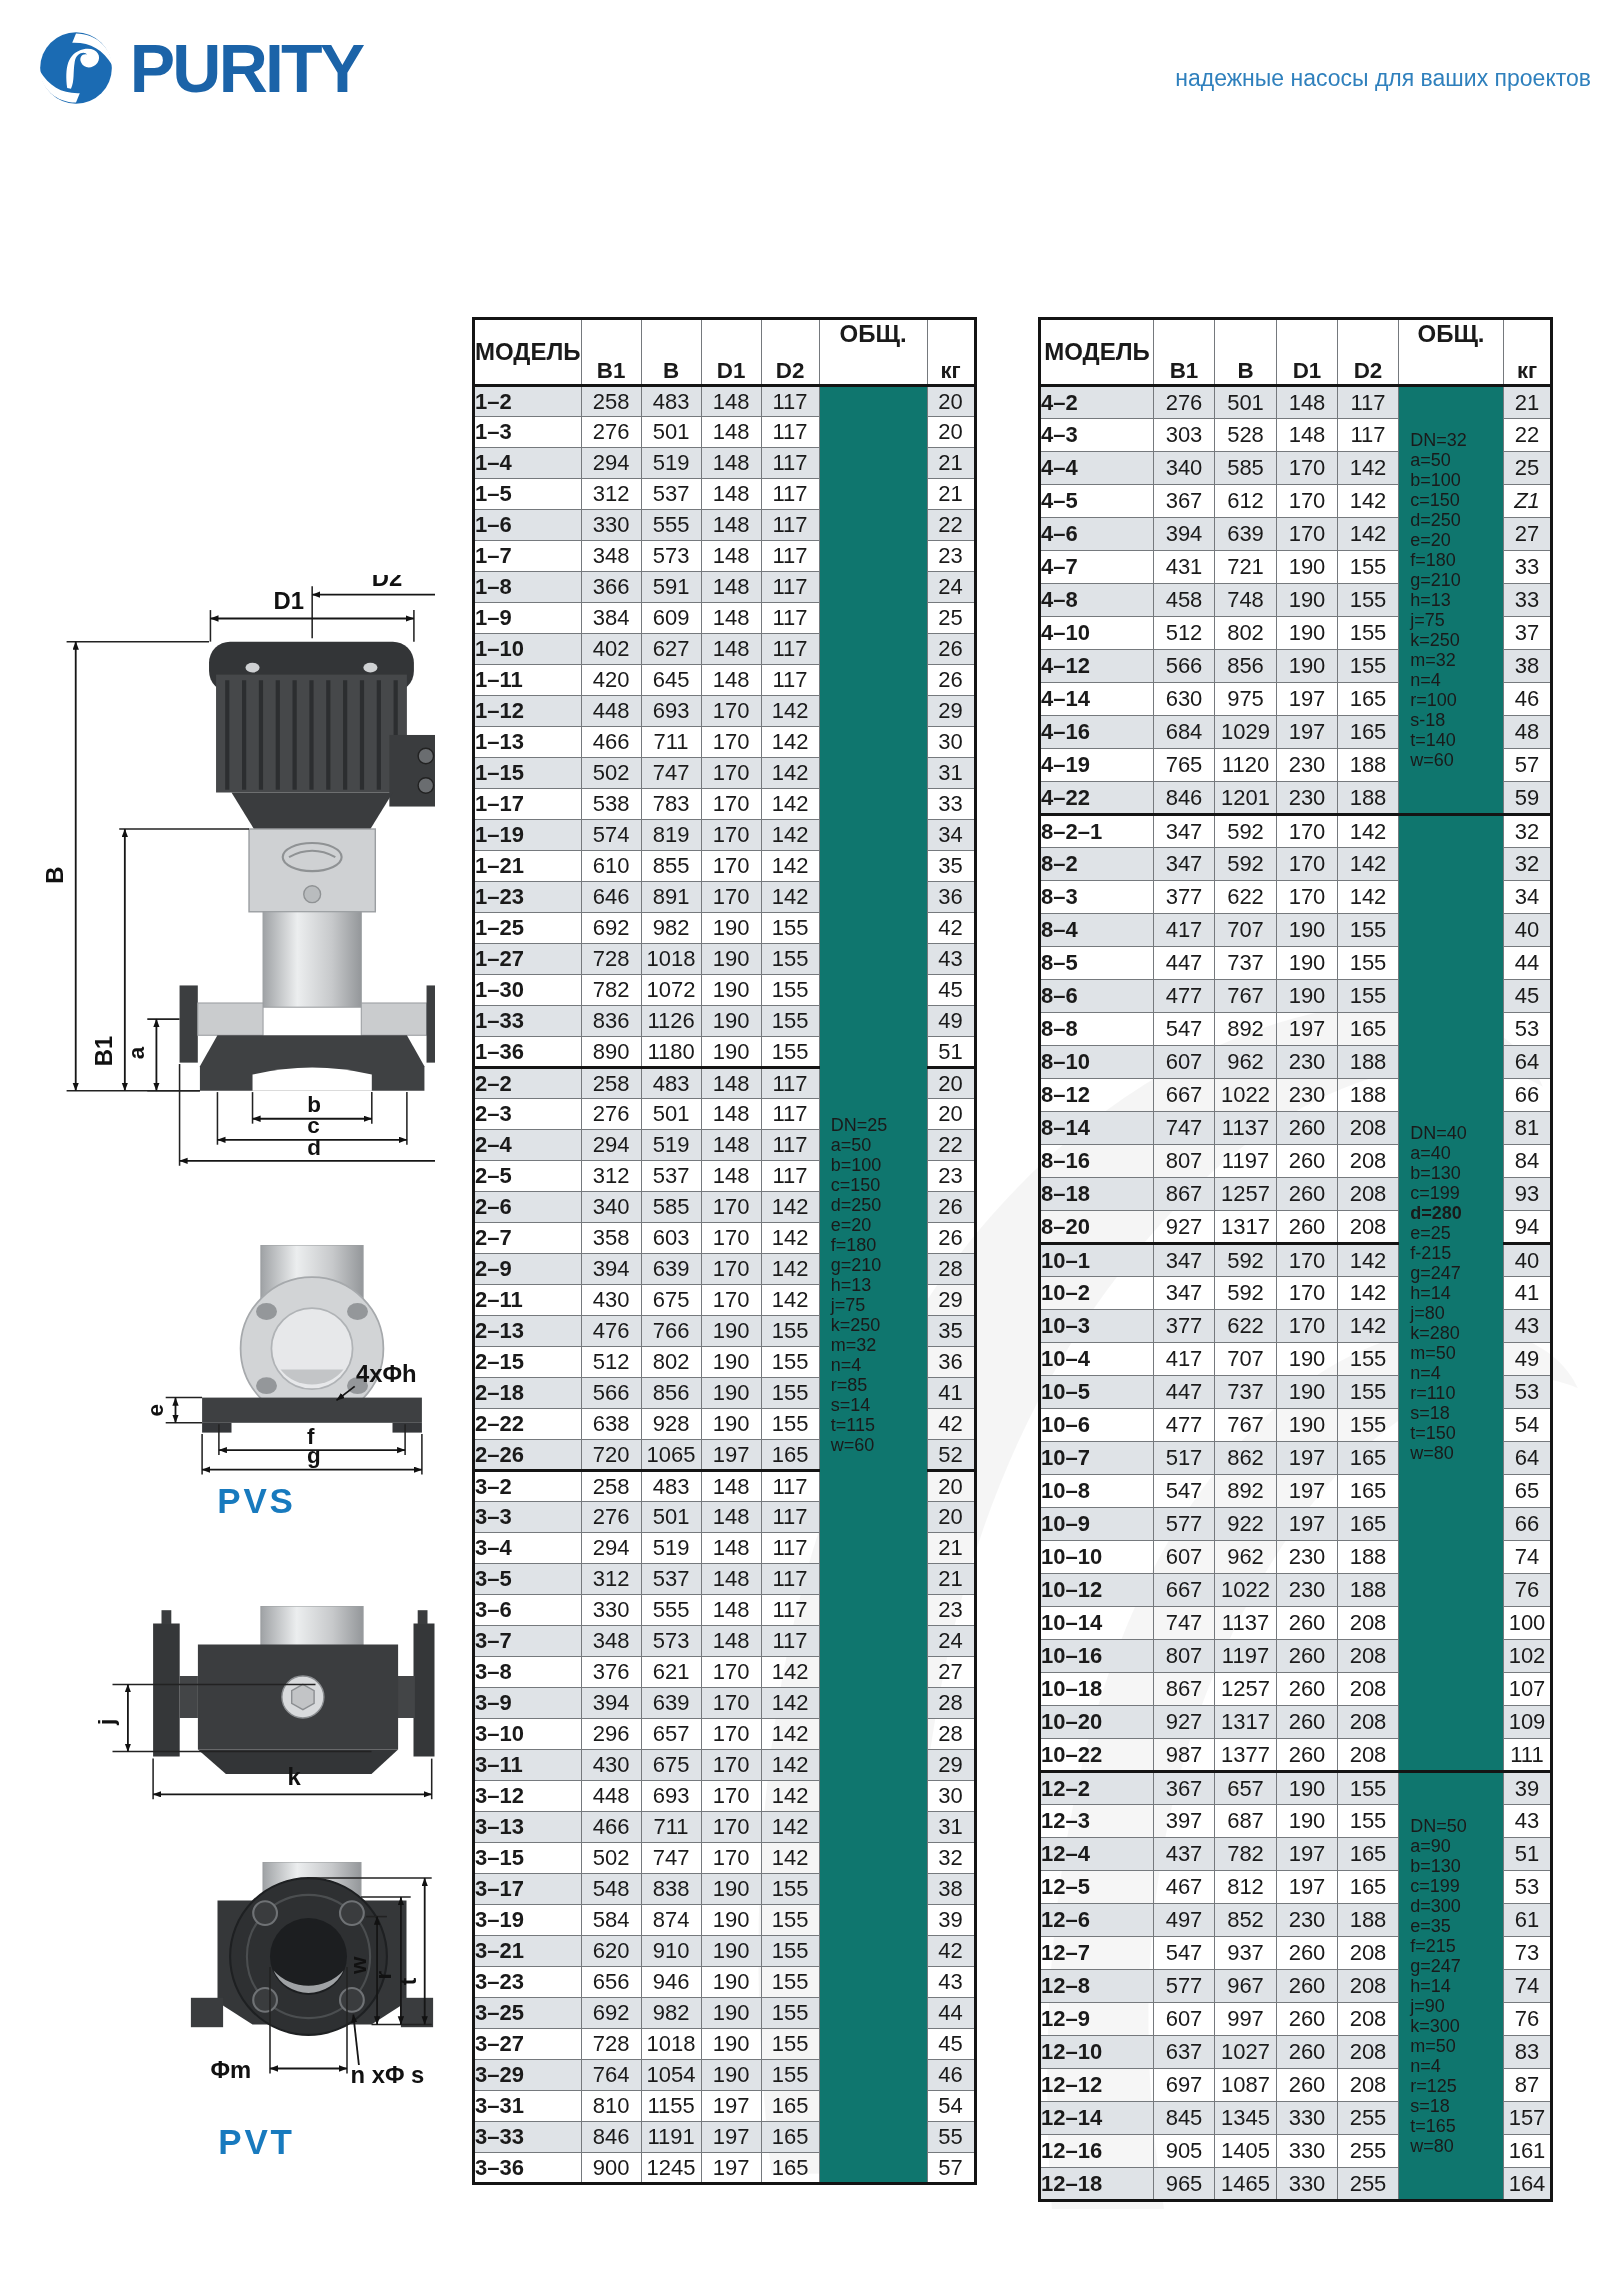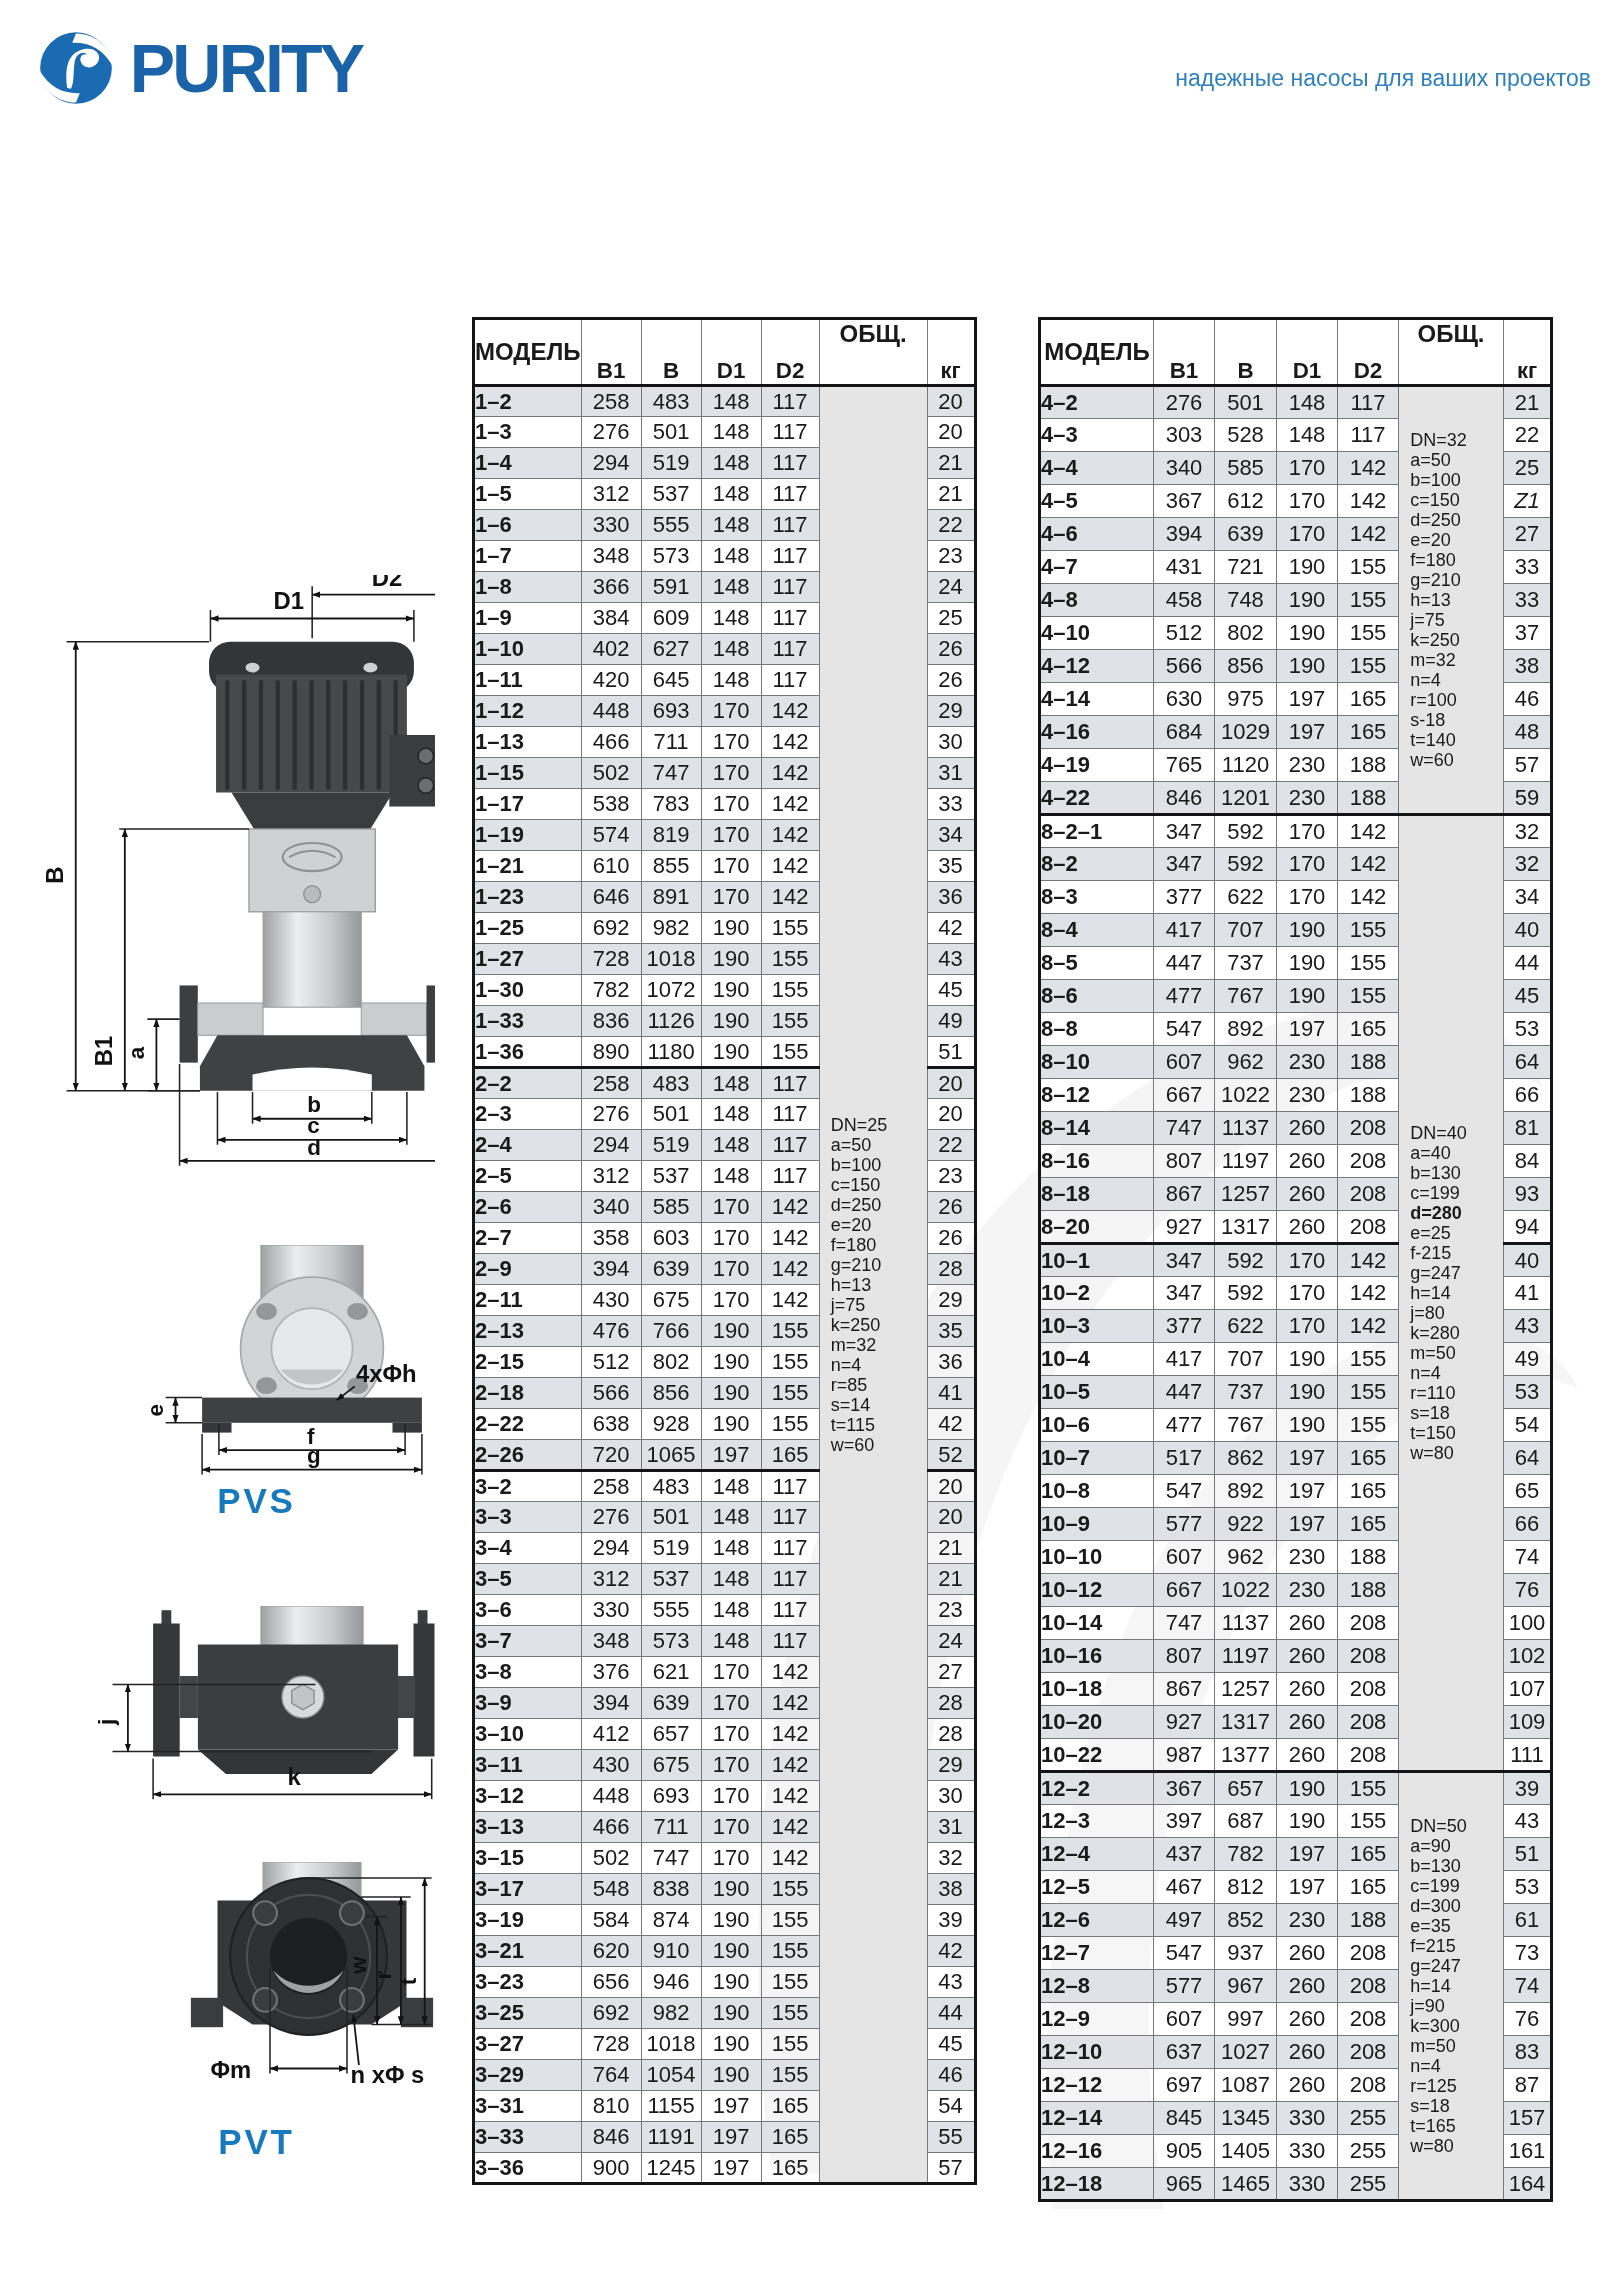--- a/index.html
+++ b/index.html
@@ -25,21 +25,21 @@
   #table-right tbody tr{height:33px;}
   .h-model{font-size:24px;font-weight:bold;text-align:center;vertical-align:middle;margin-top:40px;}
   .h-dim{font-size:22.4px;font-weight:bold;text-align:center;vertical-align:bottom;padding-bottom:8.4px;}
   .h-obsh{font-size:24px;font-weight:bold;text-align:center;vertical-align:top;padding-top:17px;}
   .h-kg{font-size:22px;font-weight:bold;text-align:center;vertical-align:bottom;padding-bottom:8.4px;}
   .c-model{font-weight:bold;font-size:22px;text-align:left;padding-left:14px;}
   .c-num,.c-kg{font-size:22px;text-align:center;}
   tr.shade td:not(.c-obsh){background:#dfe3e7;}
   tr.grp-end td{border-bottom:3.5px solid #141414;}
   td.thick-bottom{border-bottom:3.5px solid #141414;}
-  .c-obsh{background:#e5e5e5;vertical-align:middle;}
+  .c-obsh{background:#0f766e;vertical-align:middle;}
   .notes{font-size:18px;line-height:20px;text-align:left;padding-left:11.2px;}
   .note-bold{font-weight:bold;}
   .kg-odd{font-style:italic;}
   
   .fig{position:absolute;left:42px;z-index:1;}
   #fig-pvs-side{top:575px;}
   #fig-pvs-bottom{top:1245px;}
   #fig-jk{top:1606px;}
   #fig-pvt-bottom{top:1862px;}
   .pump-label{position:absolute;left:60px;width:393px;text-align:center;z-index:2;
@@ -650,21 +650,21 @@
       <tr class="shade">
         <td class="c-model">3–9</td>
         <td class="c-num">394</td>
         <td class="c-num">639</td>
         <td class="c-num">170</td>
         <td class="c-num">142</td>
         <td class="c-kg">28</td>
       </tr>
       <tr>
         <td class="c-model">3–10</td>
-        <td class="c-num">412</td>
+        <td class="c-num">296</td>
         <td class="c-num">657</td>
         <td class="c-num">170</td>
         <td class="c-num">142</td>
         <td class="c-kg">28</td>
       </tr>
       <tr class="shade">
         <td class="c-model">3–11</td>
         <td class="c-num">430</td>
         <td class="c-num">675</td>
         <td class="c-num">170</td>

